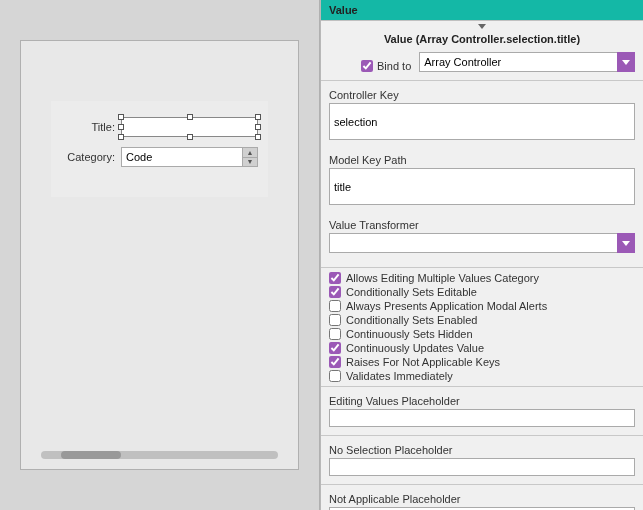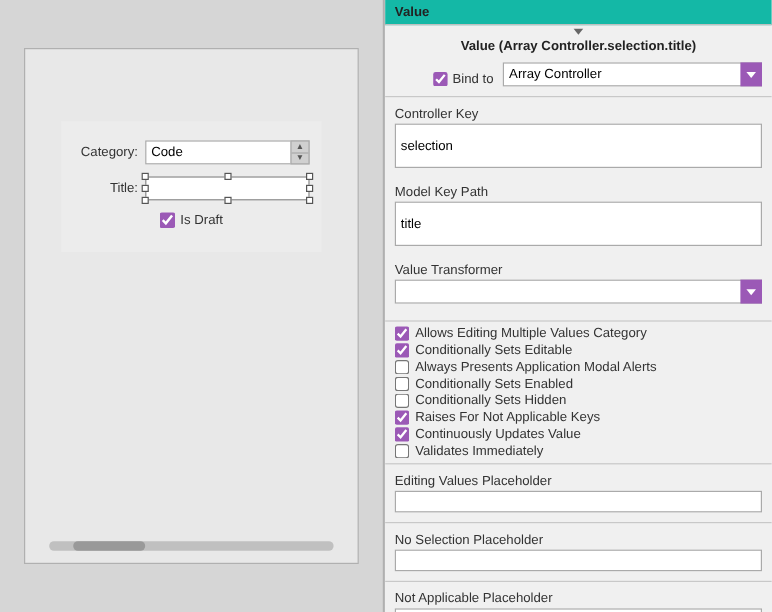--- a/index.html
+++ b/index.html
@@ -345,53 +345,49 @@
       background: #b0b0b0;
       border-radius: 4px;
     }
   </style>
 </head>
 <body>
 
 <div class="left-panel">
   <div class="canvas-area">
     <div class="form-container">
-
-      <div class="form-row">
-        <span class="form-label">Category:</span>
-        <div class="form-field-wrapper">
-          <input type="text" class="form-input with-stepper" value="Code" style="">
-          <div class="stepper">
-            <div class="stepper-up">▲</div>
-            <div class="stepper-down">▼</div>
-          </div>
-        </div>
-      </div>
 
       <div class="form-row">
         <span class="form-label">Title:</span>
         <div class="title-field-container">
           <input type="text" class="title-field" value="" style="">
           
           <div class="handle handle-tl"></div>
           <div class="handle handle-tc"></div>
           <div class="handle handle-tr"></div>
           <div class="handle handle-ml"></div>
           <div class="handle handle-mr"></div>
           <div class="handle handle-bl"></div>
           <div class="handle handle-bc"></div>
           <div class="handle handle-br"></div>
         </div>
       </div>
 
-
-      <div class="checkbox-row">
-        <input type="checkbox" id="isDraft" checked="" style="accent-color: rgb(155, 89, 182); margin-right: 4px;">
-        <label for="isDraft" class="checkbox-label">Is Draft</label>
-      </div>
+      <div class="form-row">
+        <span class="form-label">Category:</span>
+        <div class="form-field-wrapper">
+          <input type="text" class="form-input with-stepper" value="Code" style="">
+          <div class="stepper">
+            <div class="stepper-up">▲</div>
+            <div class="stepper-down">▼</div>
+          </div>
+        </div>
+      </div>
+
+
     </div>
 
     <div class="scroll-bar-h">
       <div class="scroll-thumb-h"></div>
     </div>
   </div>
 </div>
 
 <div class="right-panel">
 
@@ -465,29 +461,29 @@
       <div class="option-row">
         <input type="checkbox" class="option-checkbox" style="">
         <span class="option-label">Always Presents Application Modal Alerts</span>
       </div>
       <div class="option-row">
         <input type="checkbox" class="option-checkbox" style="">
         <span class="option-label">Conditionally Sets Enabled</span>
       </div>
       <div class="option-row">
         <input type="checkbox" class="option-checkbox" style="">
-        <span class="option-label">Conditionally Sets Hidden</span>
+        <span class="option-label">Continuously Sets Hidden</span>
+      </div>
+      <div class="option-row">
+        <input type="checkbox" class="option-checkbox" checked="" style="">
+        <span class="option-label">Continuously Updates Value</span>
       </div>
       <div class="option-row">
         <input type="checkbox" class="option-checkbox" checked="" style="">
         <span class="option-label">Raises For Not Applicable Keys</span>
-      </div>
-      <div class="option-row">
-        <input type="checkbox" class="option-checkbox" checked="" style="">
-        <span class="option-label">Continuously Updates Value</span>
       </div>
       <div class="option-row">
         <input type="checkbox" class="option-checkbox" style="">
         <span class="option-label">Validates Immediately</span>
       </div>
     </div>
 
   <div class="divider"></div>
 
   <div id="placeholders-list">

